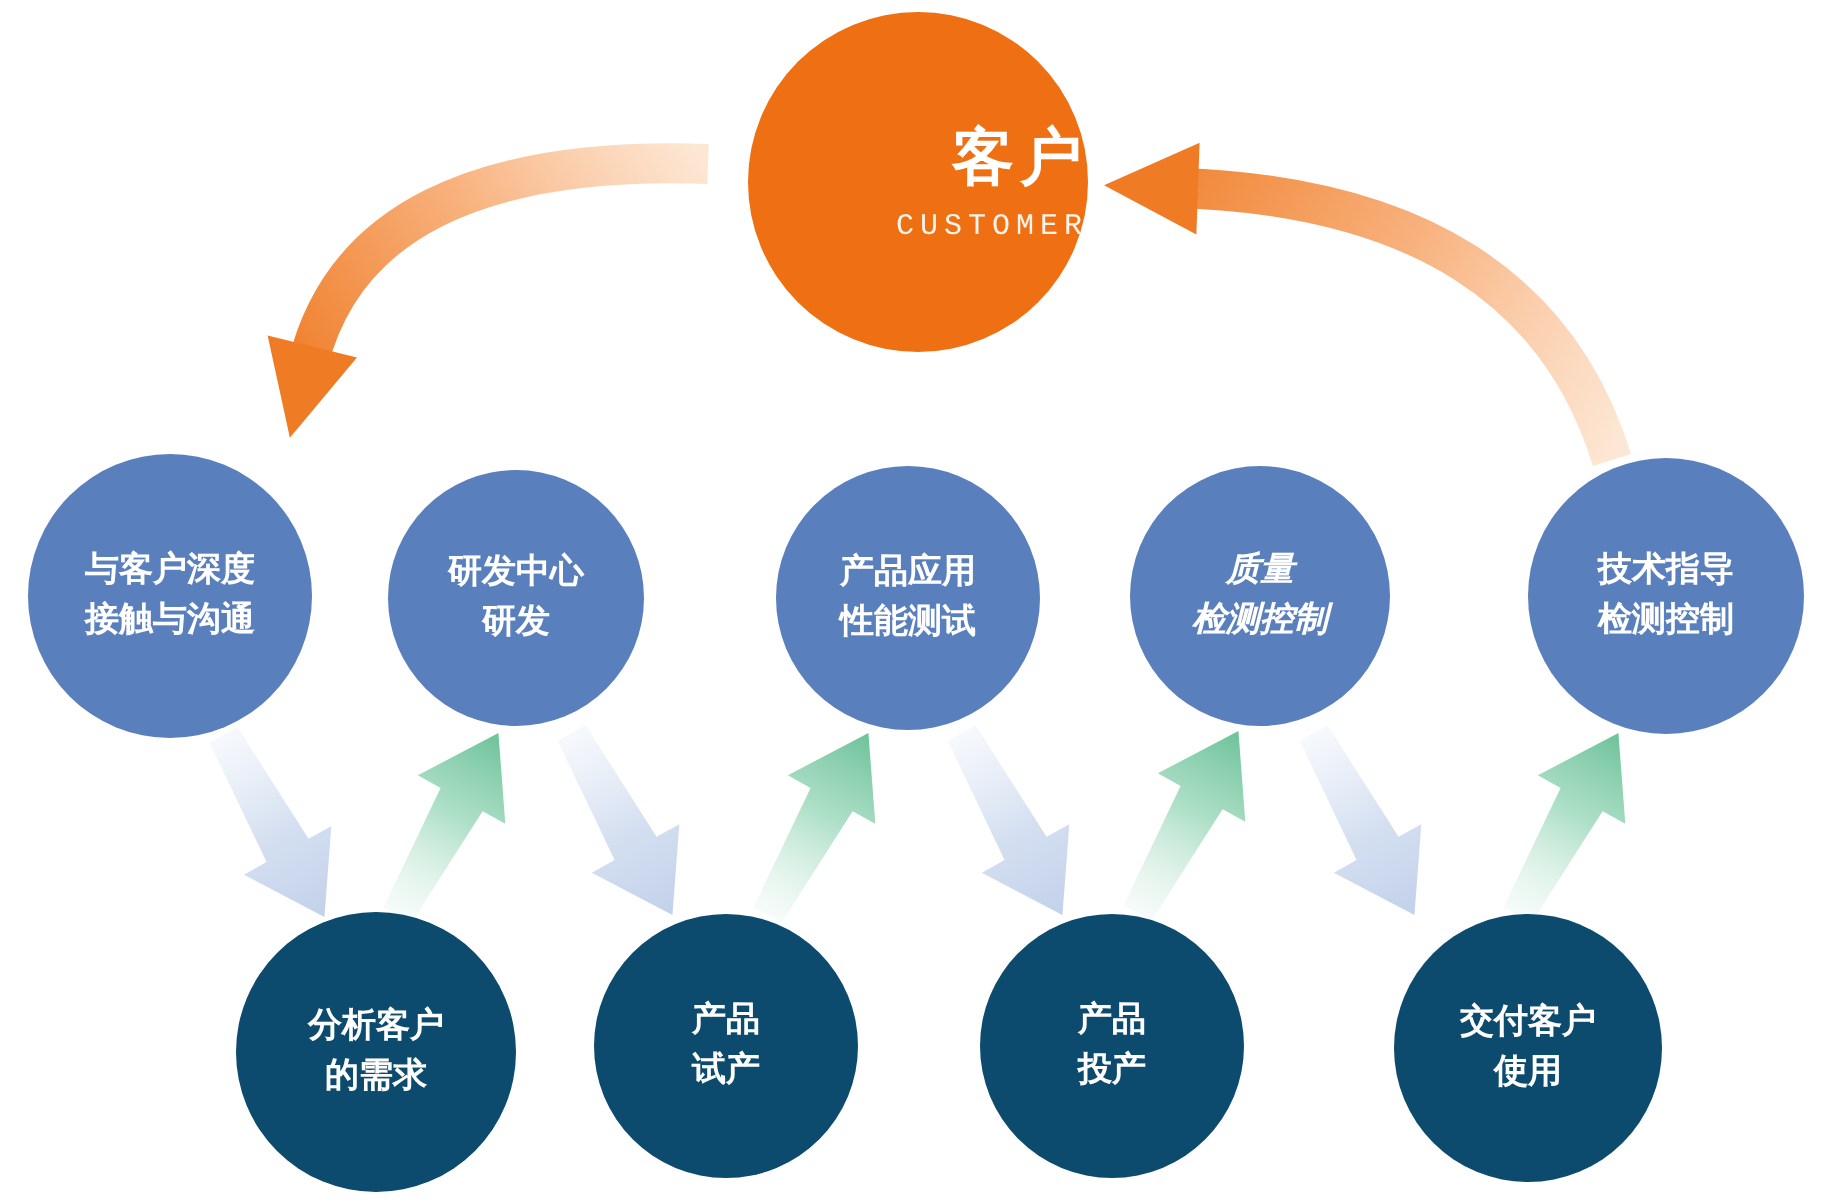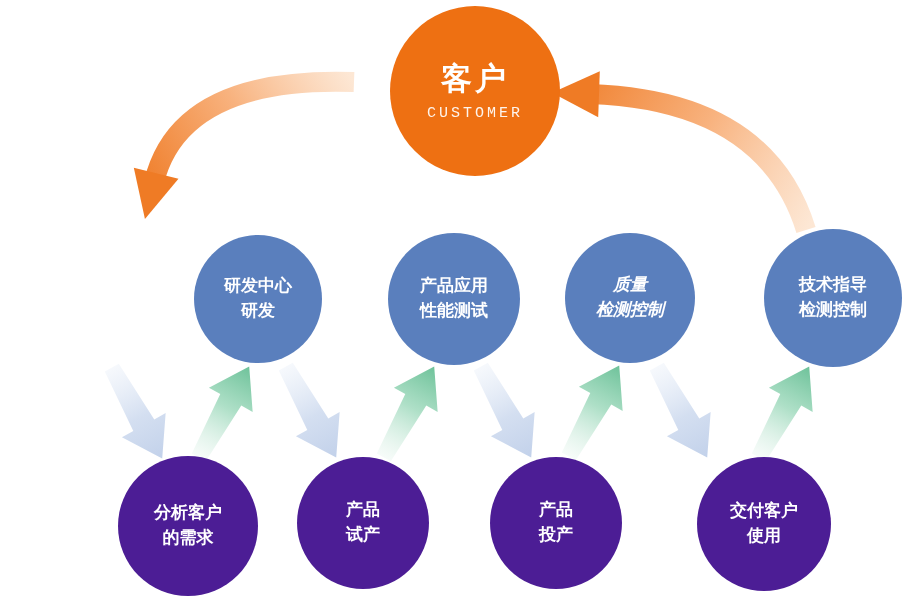--- a/index.html
+++ b/index.html
@@ -22,21 +22,21 @@
     text-align: center;
     color: #ffffff;
   }
   .node .nl {
     font-size: 17px;
     font-weight: bold;
     line-height: 1.45;
     white-space: nowrap;
   }
   .node.blue  { background: #5a7fbd; }
-  .node.green { background: #4c1d95; }
+  .node.green { background: #0c4a6e; }
   .node.customer { background: #ee7012; }
   .node.customer .c-title {
     font-size: 31px;
     font-weight: bold;
     letter-spacing: 3px;
     line-height: 1.2;
   }
   .node.customer .c-sub {
     margin-top: 7px;
     font-size: 15px;
@@ -88,25 +88,29 @@
     <use href="#tarrow" fill="url(#gBlue)" transform="translate(137,413) rotate(61)"></use>
     <use href="#tarrow" fill="url(#gGreen)" transform="translate(224,412) rotate(-61)"></use>
     <use href="#tarrow" fill="url(#gBlue)" transform="translate(311,412) rotate(61)"></use>
     <use href="#tarrow" fill="url(#gGreen)" transform="translate(409,412) rotate(-61)"></use>
     <use href="#tarrow" fill="url(#gBlue)" transform="translate(506,412) rotate(61)"></use>
     <use href="#tarrow" fill="url(#gGreen)" transform="translate(594,411) rotate(-61)"></use>
     <use href="#tarrow" fill="url(#gBlue)" transform="translate(682,412) rotate(61)"></use>
     <use href="#tarrow" fill="url(#gGreen)" transform="translate(784,412) rotate(-61)"></use>
   </svg>
 
-  <div class="node customer" style="left:390px; top:6px; width:170px; height:170px;">
+  <div class="node customer" style="left:374px; top:6px; width:170px; height:170px;align-items:flex-end;">
     <div class="c-title">客户</div>
     <div class="c-sub">CUSTOMER</div>
   </div>
 
+  <div class="node blue" style="left:14px; top:227px; width:142px; height:142px;">
+    <div class="nl">与客户深度</div>
+    <div class="nl">接触与沟通</div>
+  </div>
   <div class="node blue" style="left:388px; top:233px; width:132px; height:132px;">
     <div class="nl">产品应用</div>
     <div class="nl">性能测试</div>
   </div>
   <div class="node blue" style="left:194px; top:235px; width:128px; height:128px;">
     <div class="nl">研发中心</div>
     <div class="nl">研发</div>
   </div>
   <div class="node blue" style="left:565px; top:233px; width:130px; height:130px;font-style:italic;">
     <div class="nl">质量</div>

